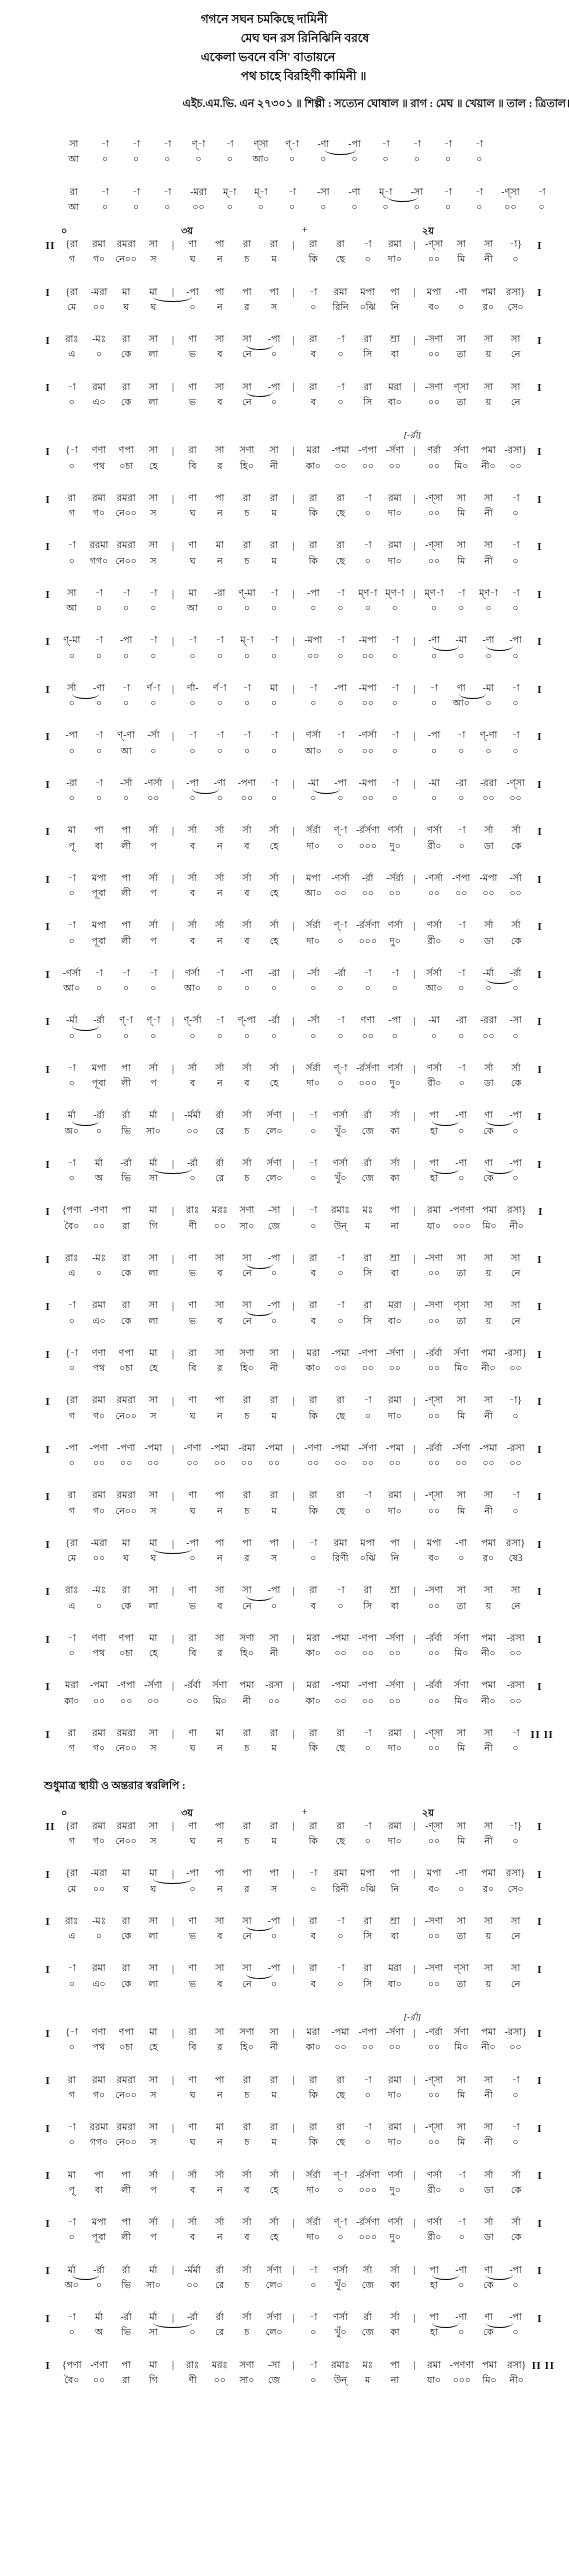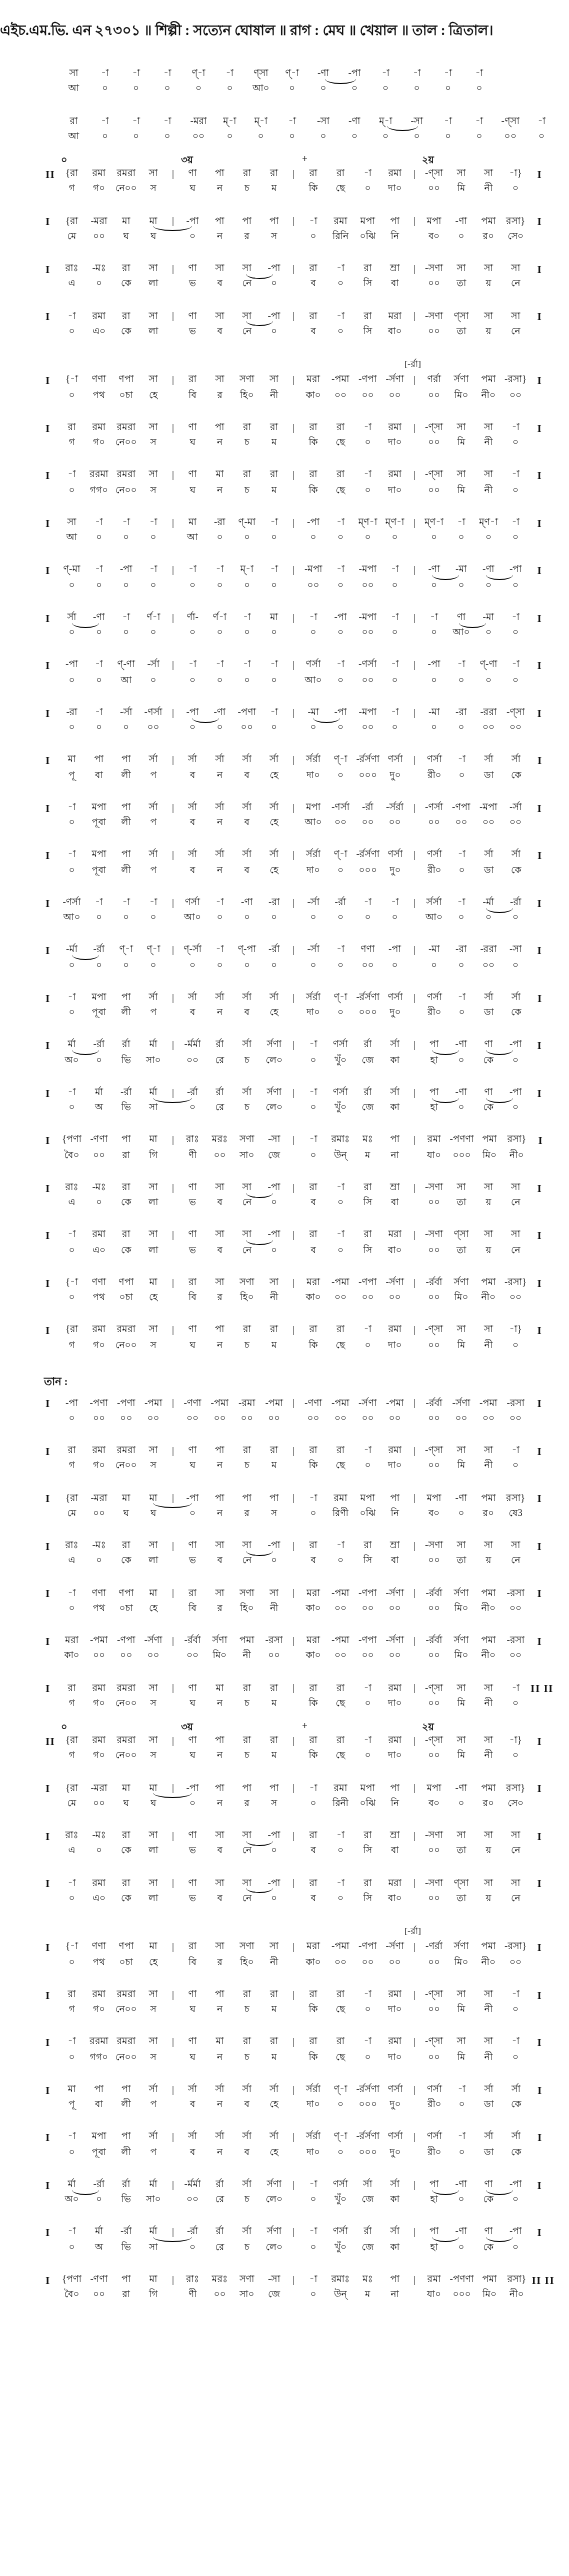--- a/index.html
+++ b/index.html
@@ -5,43 +5,49 @@
   html,body{margin:0;padding:0;background:#fafafa;}
   #sheet{
     width:570px;height:2576px;margin:0 auto;background:#ffffff;
     font-family:"Liberation Serif","DejaVu Serif",serif;color:#141414;
     box-sizing:border-box;padding-top:10px;overflow:hidden;position:relative;
   }
   
   .stanza{width:fit-content;margin:0 auto 7.1px auto;font-size:12px;line-height:19px;font-weight:bold;}
   .stanza .sline{white-space:pre;}
   .stanza .ind1{padding-left:40px;}
-  .catalog{text-align:left;font-size:14px;font-weight:bold;margin:9px 0 24px 0;}
+  .catalog{text-align:right;font-size:11px;font-weight:bold;margin:9px 0 24px 0;}
   
   .notation{padding:0 24px 0 44px;}
   .heading{font-size:10.7px;font-weight:bold;margin:21.4px 0 4.3px 0;}
-  .annotation{width:fit-content;margin:10px 125px 1.4px auto;font-size:9px;}
+  .annotation{width:fit-content;margin:10px 125px 1.4px auto;font-size:9px;font-style:italic;}
   .line{position:relative;display:flex;align-items:flex-start;margin:0 0 19px 0;min-height:28.5px;}
   .line.has-markers{margin-top:24px;}
   .bar{font-size:10.7px;font-weight:bold;letter-spacing:0.7px;padding:0.7px 1.4px 0 1.4px;min-width:11.4px;white-space:pre;}
   .bar.right{text-align:right;}
   .group{display:flex;flex:0 0 auto;}
   .sep{font-size:10px;padding:0.7px 5px 0 5px;}
   .cell{display:flex;flex-direction:column;align-items:center;padding:0 2.1px;min-width:23px;}
   .plain .cell{min-width:27px;}
   .note{font-size:9.6px;line-height:12px;white-space:nowrap;}
   .bol{font-size:9.3px;line-height:11.4px;margin-top:4.3px;white-space:nowrap;}
   .marker{position:absolute;top:-14.2px;font-size:9.6px;font-weight:bold;}
   .arc{position:absolute;height:5.7px;border-bottom:1.4px solid #000;
        border-radius:0 0 100% 100%/0 0 160% 160%;}
 </style>
 </head>
 <body>
 
 <div id="sheet">
+  <div class="stanza" id="stanza1">
+      <div class="sline">গগনে সঘন চমকিছে দামিনী</div>
+      <div class="sline ind1">মেঘ ঘন রস রিনিঝিনি বরষে</div>
+      <div class="sline">একেলা ভবনে বসি' বাতায়নে</div>
+      <div class="sline ind1">পথ চাহে বিরহিণী কামিনী ॥</div>
+    </div>
   <div class="catalog">এইচ.এম.ভি. এন ২৭৩০১ ॥ শিল্পী : সত্যেন ঘোষাল ॥ রাগ : মেঘ ॥ খেয়াল ॥ তাল : ত্রিতাল।</div>
   <div class="notation" id="notation">
       <div class="line plain">
         <span class="bar"></span>
         <div class="group">
           <div class="cell">
             <span class="note">সা</span>
             <span class="bol">আ</span>
           </div>
           <div class="cell">
@@ -2163,21 +2169,20 @@
             <span class="note">সা</span>
             <span class="bol">নী</span>
           </div>
           <div class="cell">
             <span class="note">-া}</span>
             <span class="bol">০</span>
           </div>
         </div>
         <span class="bar right">I</span>
       </div>
-      <div class="heading">তান :</div>
       <div class="line">
         <span class="bar">I</span>
         <div class="group">
           <div class="cell">
             <span class="note">-পা</span>
             <span class="bol">০</span>
           </div>
           <div class="cell">
             <span class="note">-পণা</span>
             <span class="bol">০০</span>
@@ -2719,20 +2724,21 @@
             <span class="note">সা</span>
             <span class="bol">নী</span>
           </div>
           <div class="cell">
             <span class="note">-া</span>
             <span class="bol">০</span>
           </div>
         </div>
         <span class="bar right">II II</span>
       </div>
+      <div class="heading">শুধুমাত্র স্থায়ী ও অন্তরার স্বরলিপি :</div>
       <div class="line has-markers">
         <span class="bar">II</span>
         <div class="group">
           <div class="cell">
             <span class="note">{রা</span>
             <span class="bol">গ</span>
           </div>
           <div class="cell">
             <span class="note">রমা</span>
             <span class="bol">গ০</span>

